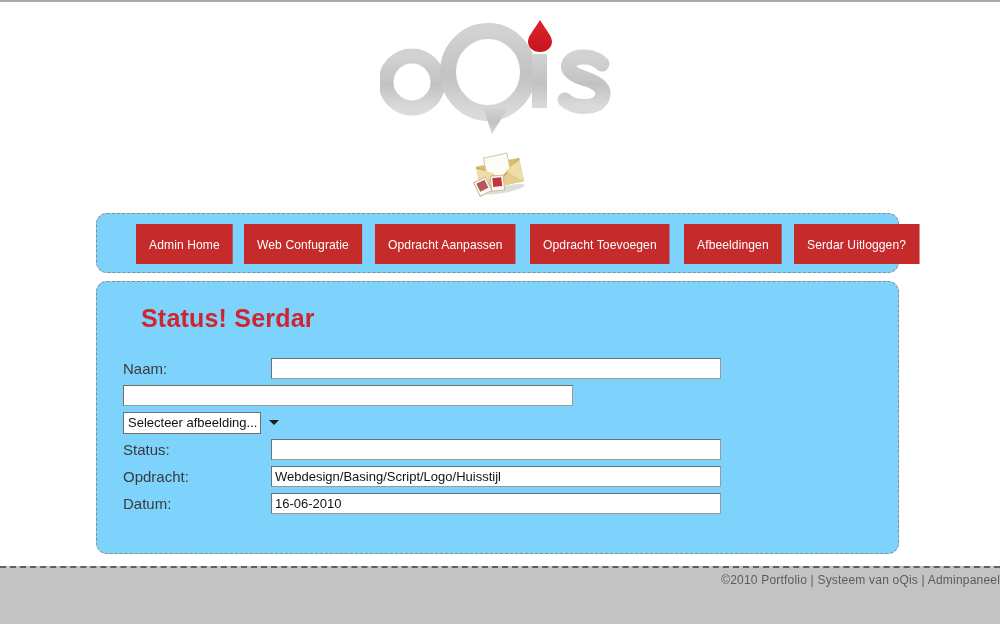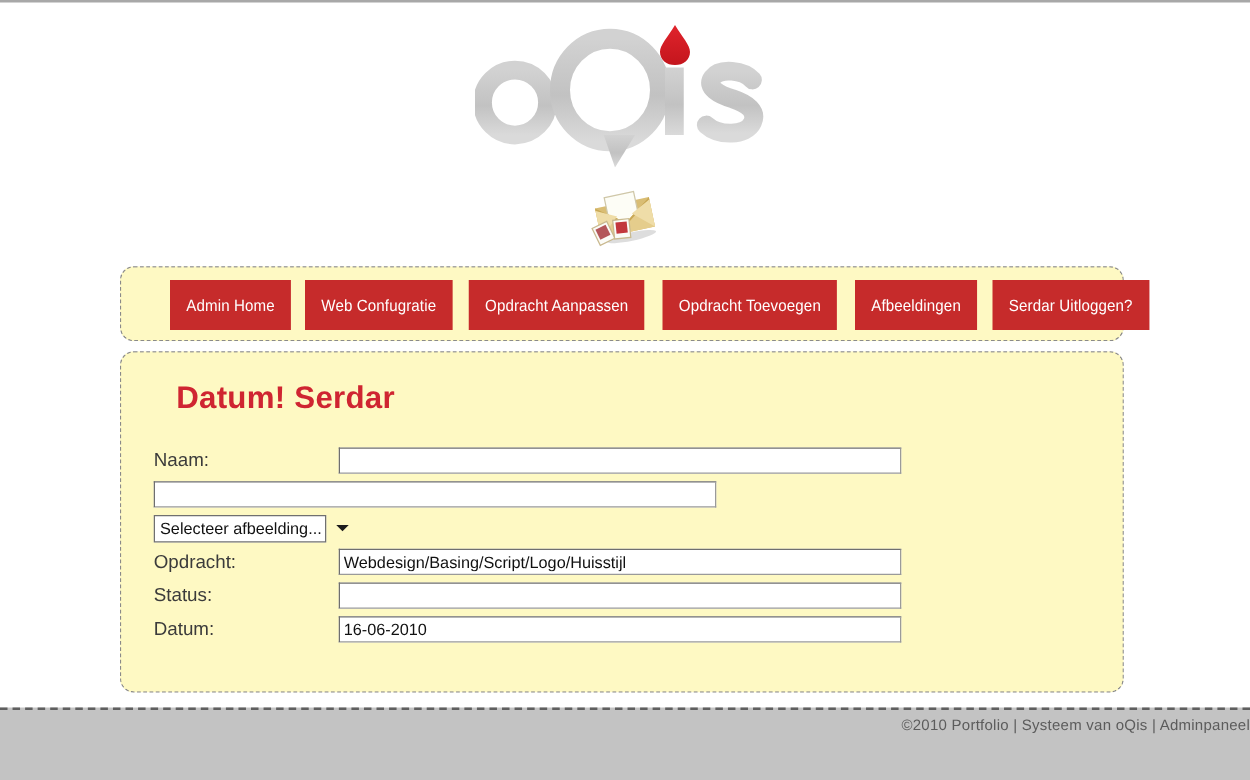--- a/index.html
+++ b/index.html
@@ -33,21 +33,21 @@
   
   .env-wrap {
     position: absolute; left: 0; top: 148px;
     width: 1000px; height: 52px;
     text-align: center;
   }
 
   
   .panel {
     position: absolute;
-    background: #fef9c3;
+    background: #7dd3fc;
     border: 1px dashed #8a8a8a;
     border-radius: 11px;
   }
   #nav-panel {
     left: 96px; top: 213px;
     width: 803px; height: 60px;
   }
   .nav-list {
     position: absolute; left: 39px; top: 10px;
     height: 40px;
@@ -230,51 +230,51 @@
       <div class="nav-btn">Admin Home</div>
       <div class="nav-btn">Web Confugratie</div>
       <div class="nav-btn">Opdracht Aanpassen</div>
       <div class="nav-btn">Opdracht Toevoegen</div>
       <div class="nav-btn">Afbeeldingen</div>
       <div class="nav-btn">Serdar Uitloggen?</div>
     </div>
   </div>
 
   <div class="panel" id="content-panel">
-    <div class="greeting">Datum! Serdar</div>
+    <div class="greeting">Status! Serdar</div>
 
     <div class="form">
 
       <div class="form-row">
         <div class="lbl">Naam:</div>
         <input class="field" type="text" value="" style="">
       </div>
 
       <div class="form-row">
         <input class="field" type="text" value="" style="">
       </div>
 
       <div class="form-row">
         <div class="select-holder">
           <div class="select-box">Selecteer afbeelding...</div>
           <div class="select-arrow"></div>
         </div>
       </div>
 
       <div class="form-row">
+        <div class="lbl">Status:</div>
+        <input class="field" type="text" value="" style="">
+      </div>
+
+      <div class="form-row">
         <div class="lbl">Opdracht:</div>
         <input class="field" type="text" value="Webdesign/Basing/Script/Logo/Huisstijl" style="">
       </div>
 
       <div class="form-row">
-        <div class="lbl">Status:</div>
-        <input class="field" type="text" value="" style="">
-      </div>
-
-      <div class="form-row">
         <div class="lbl">Datum:</div>
         <input class="field" type="text" value="16-06-2010" style="">
       </div>
 
     </div>
   </div>
 
   <div class="footer-band">
     <div class="footer-text">©2010 Portfolio | Systeem van oQis | Adminpaneel</div>
   </div>

